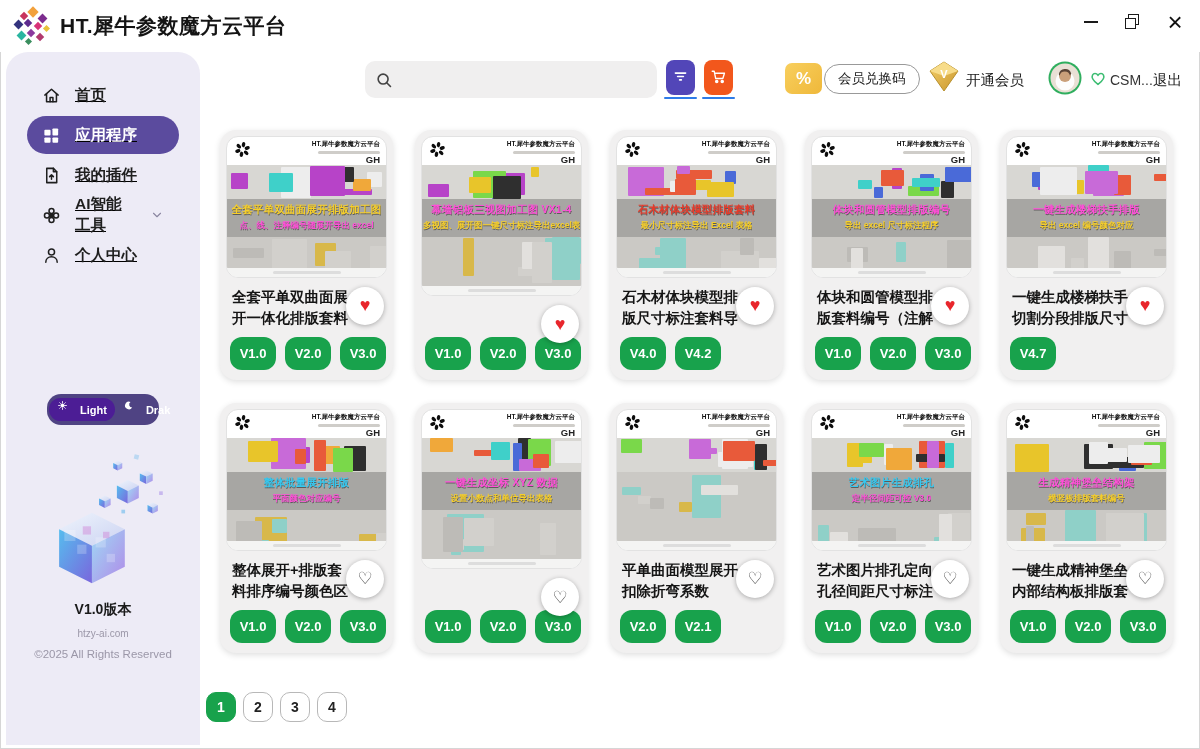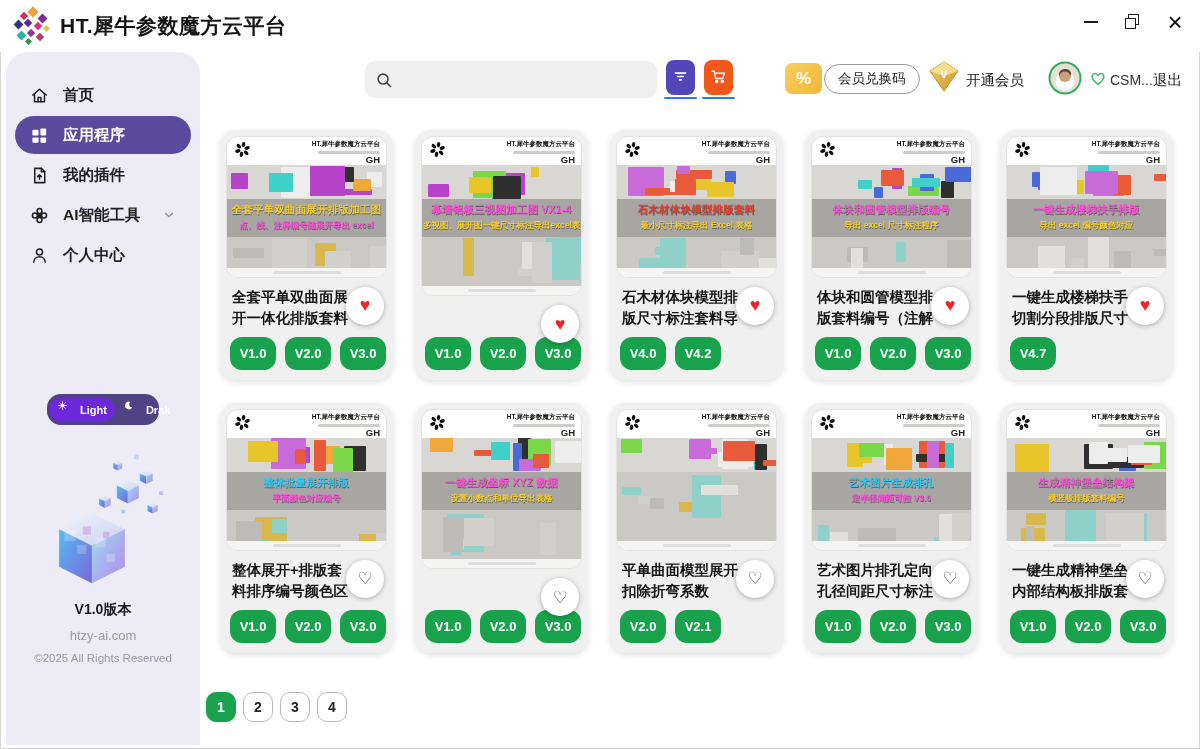--- a/index.html
+++ b/index.html
@@ -11,34 +11,34 @@
   .app-title{font-size:21px;font-weight:bold;color:#141414;letter-spacing:.5px;}
   .win-controls{position:absolute;right:16px;top:0;height:44px;display:flex;align-items:center;gap:24px;}
   .wc{width:18px;height:18px;display:flex;align-items:center;justify-content:center;cursor:default;}
   .wc-min::before{content:"";display:block;width:14px;height:2px;background:#1a1a1a;}
   .wc-restore{position:relative;}
   .wc-restore::before{content:"";position:absolute;left:4px;top:1px;width:9px;height:9px;border:1.5px solid #1a1a1a;}
   .wc-restore::after{content:"";position:absolute;left:1px;top:4.5px;width:9px;height:9px;border:1.5px solid #1a1a1a;background:#fff;}
   .wc-close::before{content:"×";font-size:26px;line-height:16px;color:#111;font-weight:400;}
   
   .sidebar{position:absolute;left:6px;top:52px;width:194px;bottom:4px;background:#edebf6;border-radius:22px 22px 0 0;display:flex;flex-direction:column;align-items:center;}
-  .nav{width:100%;box-sizing:border-box;padding:24px 9px 0;}
+  .nav{width:100%;box-sizing:border-box;padding:24px 21px 0;text-decoration:underline;}
   .nav-item{display:flex;align-items:center;gap:14px;height:38px;padding:0 15px;border-radius:19px;font-size:15.5px;color:#1f1f1f;font-weight:600;margin-bottom:2px;cursor:pointer;}
   .nav-item.active{background:#5b4b9e;color:#fff;}
   .nav-ico{width:19px;height:19px;display:flex;}
   .nav-ico svg{width:19px;height:19px;}
   .nav-chev{margin-left:auto;width:14px;height:14px;color:#8a86a0;display:flex;}
   .nav-chev svg{width:14px;height:14px;}
   .theme-toggle{margin-top:118px;width:108px;height:27px;background:#4f4383;border-radius:14px;display:flex;align-items:center;padding:2px;box-sizing:content-box;cursor:pointer;}
   .tt-seg{height:23px;border-radius:12px;color:#fff;font-size:11px;font-weight:600;display:flex;align-items:center;justify-content:center;gap:4px;padding:0 8px;}
-  .tt-light{background:#6d28d9;}
+  .tt-light{background:#4c1d95;}
   .tt-seg svg{width:11px;height:11px;}
   .cube-art{width:130px;height:138px;margin-top:24px;}
   .ver-label{font-size:14px;font-weight:bold;color:#1a1a1a;margin-top:14px;}
-  .site{font-size:13px;color:#9b97a8;margin-top:9px;}
+  .site{font-size:10px;color:#9b97a8;margin-top:9px;}
   .copyright{font-size:11.5px;color:#9b97a8;margin-top:9px;}
   
   .search{position:absolute;left:365px;top:61px;width:292px;height:37px;background:#f0efef;border-radius:10px;display:flex;align-items:center;padding:0 10px;box-sizing:border-box;}
   .search svg{width:18px;height:18px;flex:0 0 auto;}
   .search input{border:none;background:transparent;outline:none;flex:1;font-size:14px;margin-left:6px;font-family:inherit;}
   .sqbtn{position:absolute;top:60px;width:29px;height:35px;border:none;border-radius:8px;display:flex;align-items:center;justify-content:center;cursor:pointer;}
   .sqbtn::after{content:"";position:absolute;left:-2px;right:-2px;bottom:-4px;height:2px;background:#2e7ce8;border-radius:1px;}
   .btn-filter{left:666px;background:#5246b8;}
   .btn-cart{left:704px;background:#f2571c;}
   .sqbtn svg{width:17px;height:17px;}

